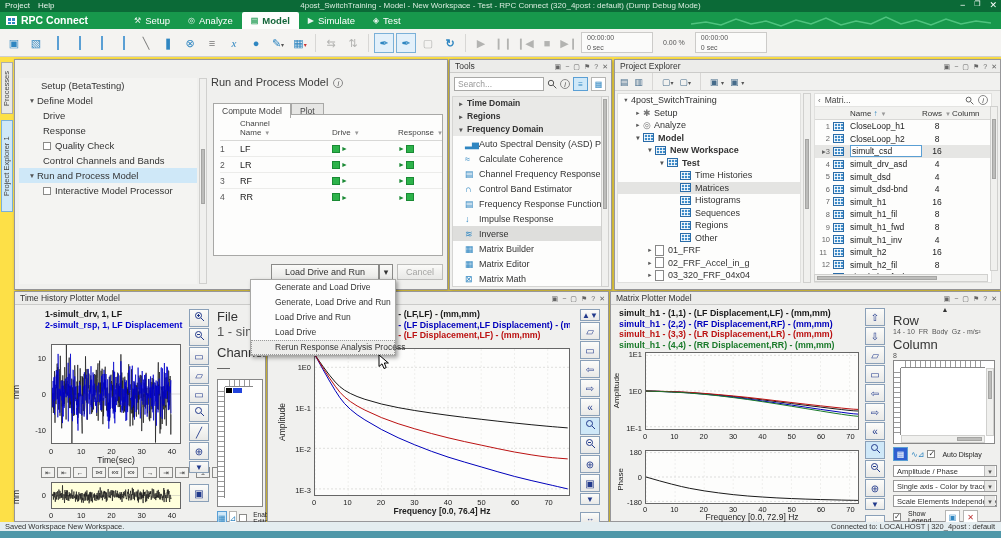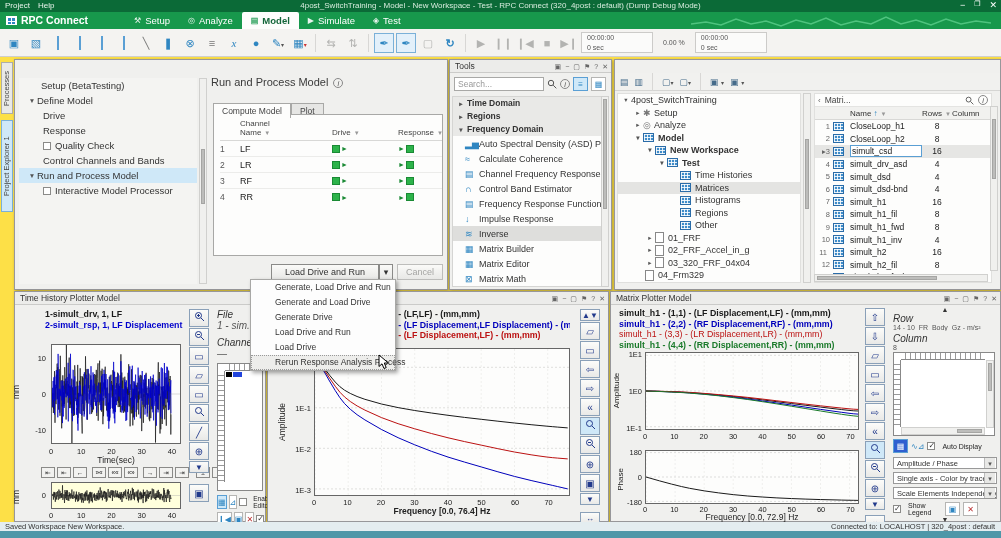--- a/index.html
+++ b/index.html
@@ -121,21 +121,21 @@
   
   .dd { height:12px; border:1px solid #999; background:#fff; font-size:7.5px; line-height:11px;
         padding:0 12px 0 3px; position:relative; color:#333; white-space:nowrap; overflow:hidden;}
   .dd:after { content:"▾"; position:absolute; right:1px; top:0; font-size:7px; color:#555;
               width:10px; text-align:center; background:#e8e8e6; border-left:1px solid #bbb; height:10px;}
   .mwidget { background:#fff; border:1px solid #888; position:relative; }
   .mwid-top { position:absolute; left:7px; right:9px; top:0; height:7px;
       background:repeating-linear-gradient(90deg,#fff 0 4px,#999 4px 5px); border-bottom:1px solid #888;}
   .mwid-left { position:absolute; left:0; top:7px; bottom:8px; width:7px;
       background:repeating-linear-gradient(#fff 0 4px,#999 4px 5px); border-right:1px solid #888;}
-  .lbl7 { font-size:10px; color:#333;font-style:italic; }
+  .lbl7 { font-size:13px; color:#333; }
 </style>
 </head>
 <body>
 
 <div id="screen">
 
   <div class="menubar">
     <span class="mi" style="left:5px">Project</span>
     <span class="mi" style="left:38px">Help</span>
     <span class="wtitle">4post_SwitchTraining - Model - New Workspace - Test - RPC Connect (320_4post : default) (Dump Debug Mode)</span>
@@ -394,20 +394,30 @@
         </div>
       <div class="titem"></div>
 
     </div>
     <div class="scroll-v" style="right:2px;top:36px;height:191px">
         <span class="thumb" style="top:2px;height:110px"></span>
       </div>
   </div>
 
   <div class="panel" style="left:614px;top:59px;width:387px;height:231px">
+    <div class="ptitle"><span>Project Explorer</span>
+      <span class="picons">
+          <span>▣</span>
+          <span>−</span>
+          <span>▢</span>
+          <span>⚑</span>
+          <span>?</span>
+          <span>✕</span>
+        </span>
+    </div>
     <div style="position:absolute;left:0;top:13px;width:385px;height:18px;background:#f1f1ef;border-bottom:1px solid #d5d5d3;display:flex;align-items:center;gap:6px;padding-left:5px;font-size:9px;color:#456b8a">
       <span>▤</span>
         <span>▥</span>
       <span class="tsep"></span>
       <span>▢<span style="font-size:6px;color:#555">▾</span></span>
       <span>▢<span style="font-size:6px;color:#555">▾</span></span>
       <span class="tsep"></span>
       <span>▣ <span style="font-size:6px;color:#555">▾</span></span>
       <span>▣ <span style="font-size:6px;color:#555">▾</span></span>
     </div>
@@ -446,20 +456,24 @@
           <span class="mxi"></span>
           <span>Time Histories</span>
         </div>
       <div class="trow" style="height:12.5px;font-size:9px;padding-left:62px;background:#e4e4e2">
           <span class="mxi"></span>
           <span>Matrices</span>
         </div>
       <div class="trow" style="height:12.5px;font-size:9px;padding-left:62px">
           <span class="mxi"></span>
           <span>Histograms</span>
+        </div>
+      <div class="trow" style="height:12.5px;font-size:9px;padding-left:62px">
+          <span class="mxi"></span>
+          <span>Sequences</span>
         </div>
       <div class="trow" style="height:12.5px;font-size:9px;padding-left:62px">
           <span class="mxi"></span>
           <span>Regions</span>
         </div>
       <div class="trow" style="height:12.5px;font-size:9px;padding-left:62px">
           <span class="mxi"></span>
           <span>Other</span>
         </div>
       <div class="trow" style="height:12.5px;font-size:9px;padding-left:27px">
@@ -799,21 +813,21 @@
           <span>−</span>
           <span>▢</span>
           <span>⚑</span>
           <span>?</span>
           <span>✕</span>
         </span>
     </div>
     <div class="leg" style="left:8px;top:16px;width:240px">
       <div id="mleg0" style="font-weight: bold; color: rgb(26, 26, 26);">simult_h1 - (1,1) - (LF Displacement,LF) - (mm,mm)</div>
       <div id="mleg1" style="font-weight: bold; color: rgb(0, 0, 187);">simult_h1 - (2,2) - (RF Displacement,RF) - (mm,mm)</div>
-      <div id="mleg2" style="font-weight: normal; color: rgb(187, 17, 17);">simult_h1 - (3,3) - (LR Displacement,LR) - (mm,mm)</div>
+      <div id="mleg2" style="font-weight: bold; color: rgb(187, 17, 17);">simult_h1 - (3,3) - (LR Displacement,LR) - (mm,mm)</div>
       <div id="mleg3" style="font-weight: bold; color: rgb(26, 122, 42);">simult_h1 - (4,4) - (RR Displacement,RR) - (mm,mm)</div>
     </div>
     <div class="ylab" style="left:-12px;top:94px;font-size:8px">Amplitude</div>
     <div class="yticks" style="left:12px;top:60px;width:20px;height:78px">
         <span style="top: 3%;">1E1</span>
         <span style="top: 50%;">1E0</span>
         <span style="top: 97%;">1E-1</span>
       </div>
     <div class="plotbox" style="left:34px;top:60px;width:214px;height:78px">
       <svg id="svg-ma" width="212" height="76">
@@ -929,23 +943,22 @@
         <span class="cbox checked"></span>
         <span style="font-size:7px;width:34px;line-height:7px">Show Legend</span>
         <span class="vtoggle">▣</span>
         <span class="vtoggle" style="color:#b33">✕</span>
       </div>
       <div style="text-align:center;font-size:7px;color:#333">▼</div>
     </div>
   </div>
 
   <div class="cmenu">
+    <div class="cmi">Generate and Load Drive</div>
     <div class="cmi">Generate, Load Drive and Run</div>
-    <div class="cmi">Generate and Load Drive</div>
-    <div class="cmi">Generate Drive</div>
     <div class="cmi">Load Drive and Run</div>
     <div class="cmi">Load Drive</div>
     <div class="cmi hl">Rerun Response Analysis Process</div>
   </div>
   <svg id="cursor" width="12" height="16" viewBox="0 0 12 16">
     <path d="M1,1 L1,12.5 L4,9.8 L6,14.5 L8.2,13.6 L6.3,9 L10.4,9 Z" fill="#fff" stroke="#000" stroke-width="1"></path>
   </svg>
 
   <div style="position:absolute;left:0;top:522px;width:1001px;height:9px;background:#e4edf0;font-size:7.5px;color:#333">
     <span style="position:absolute;left:5px;top:0">Saved Workspace New Workspace.</span>

